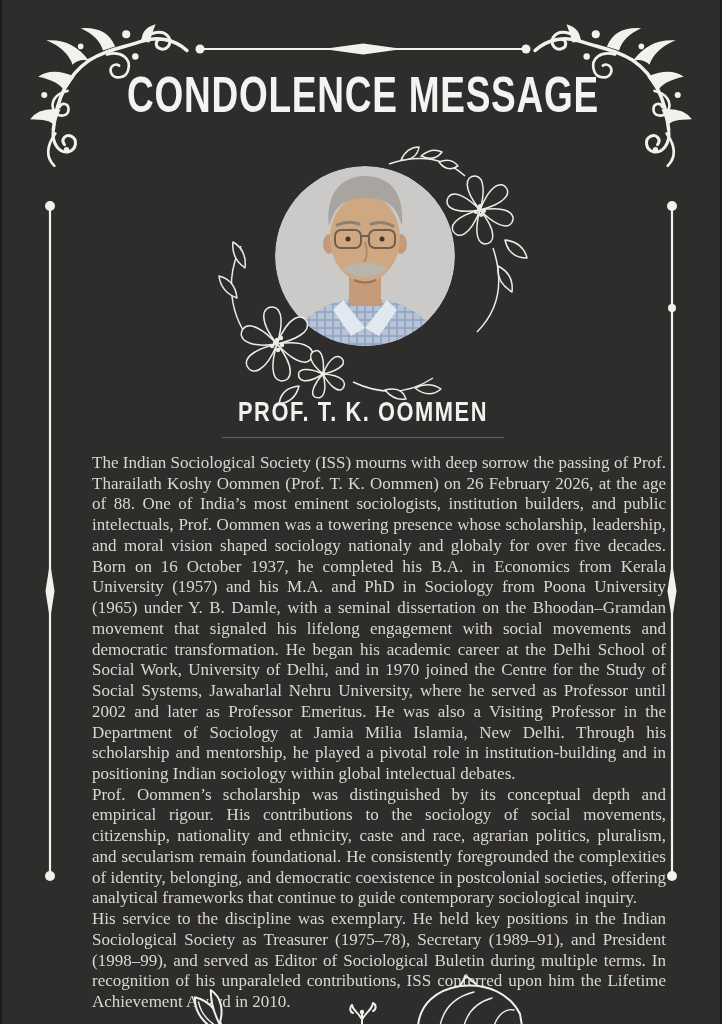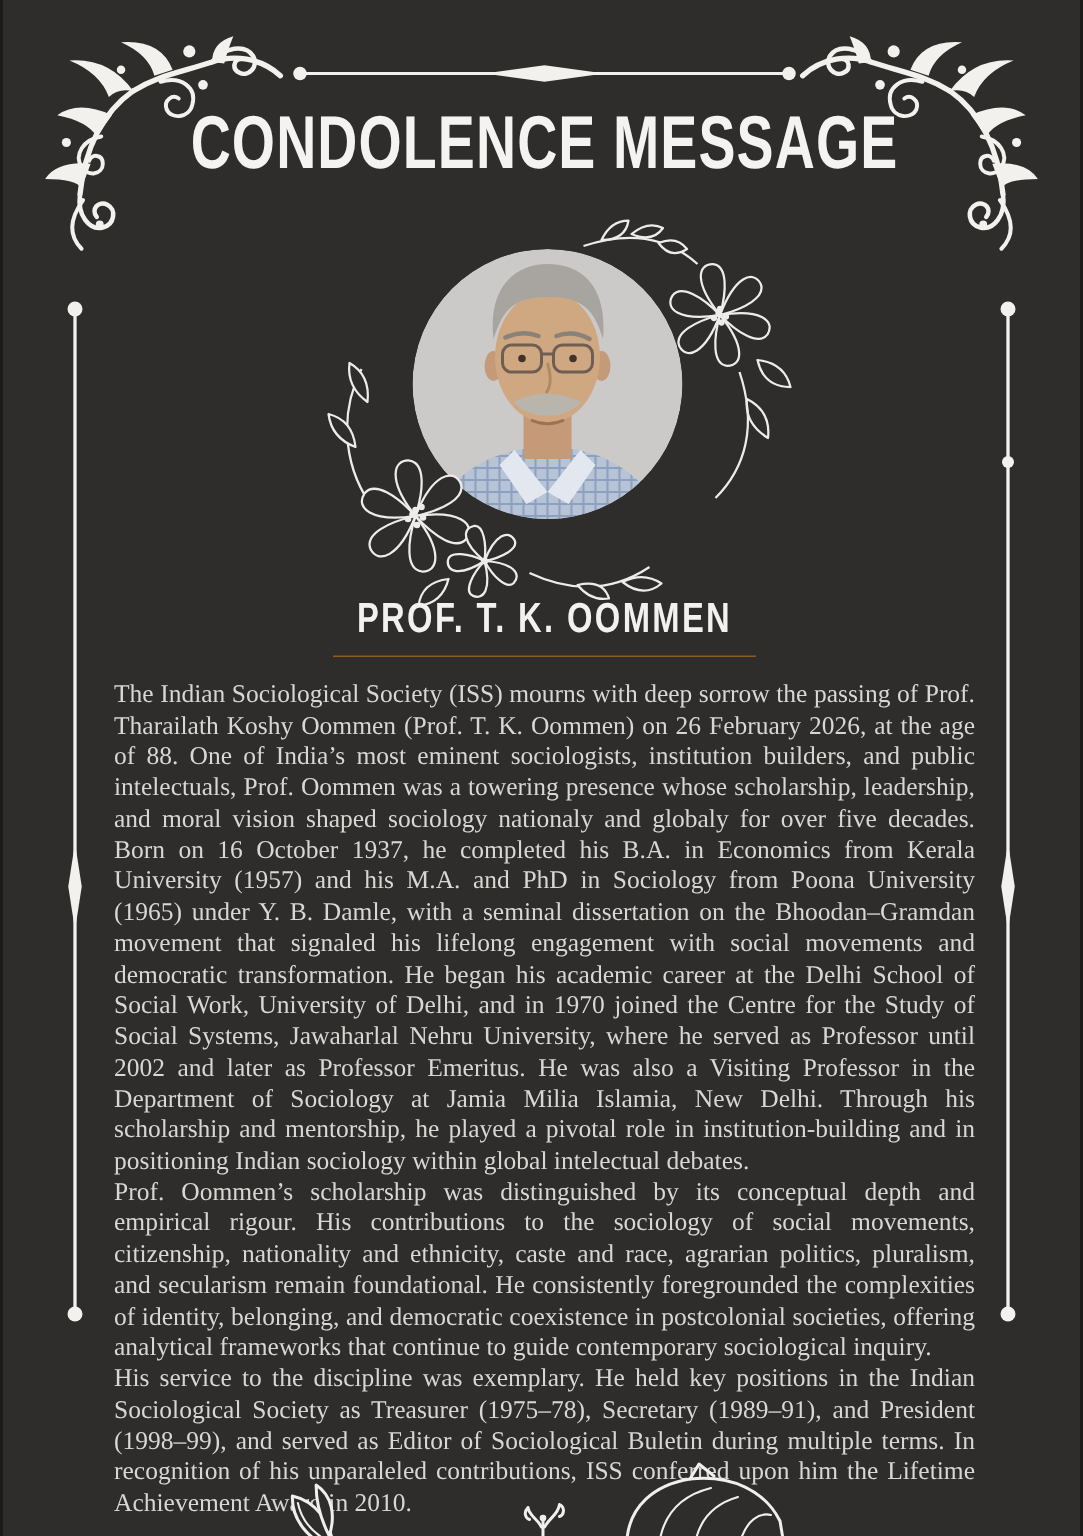--- a/index.html
+++ b/index.html
@@ -32,21 +32,21 @@
     font-family:"Liberation Sans", sans-serif; font-weight:700;
     font-size:28px; line-height:1; letter-spacing:2px;
     transform:scaleX(0.78);
   }
   .accent-rule{
     position:absolute; top:437px; left:220px; width:282px; height:1px;
     background:#8d5b27;
   }
   
   .body-text{
-    position:absolute; top:453px; left:74px; width:574px;
+    position:absolute; top:453px; left:90px; width:574px;
     color:#d9d7d4; font-size:17px; line-height:1.22;
     text-align:justify;
   }
   .body-text p{margin:0; padding:0;}
   
   .side-line{position:absolute; top:196px; width:16px; height:690px;}
   .side-left{left:40px;}
   .side-right{right:40px;}
   
   .bottom-flowers{position:absolute; left:168px; bottom:-2px; width:365px; height:46px;}

